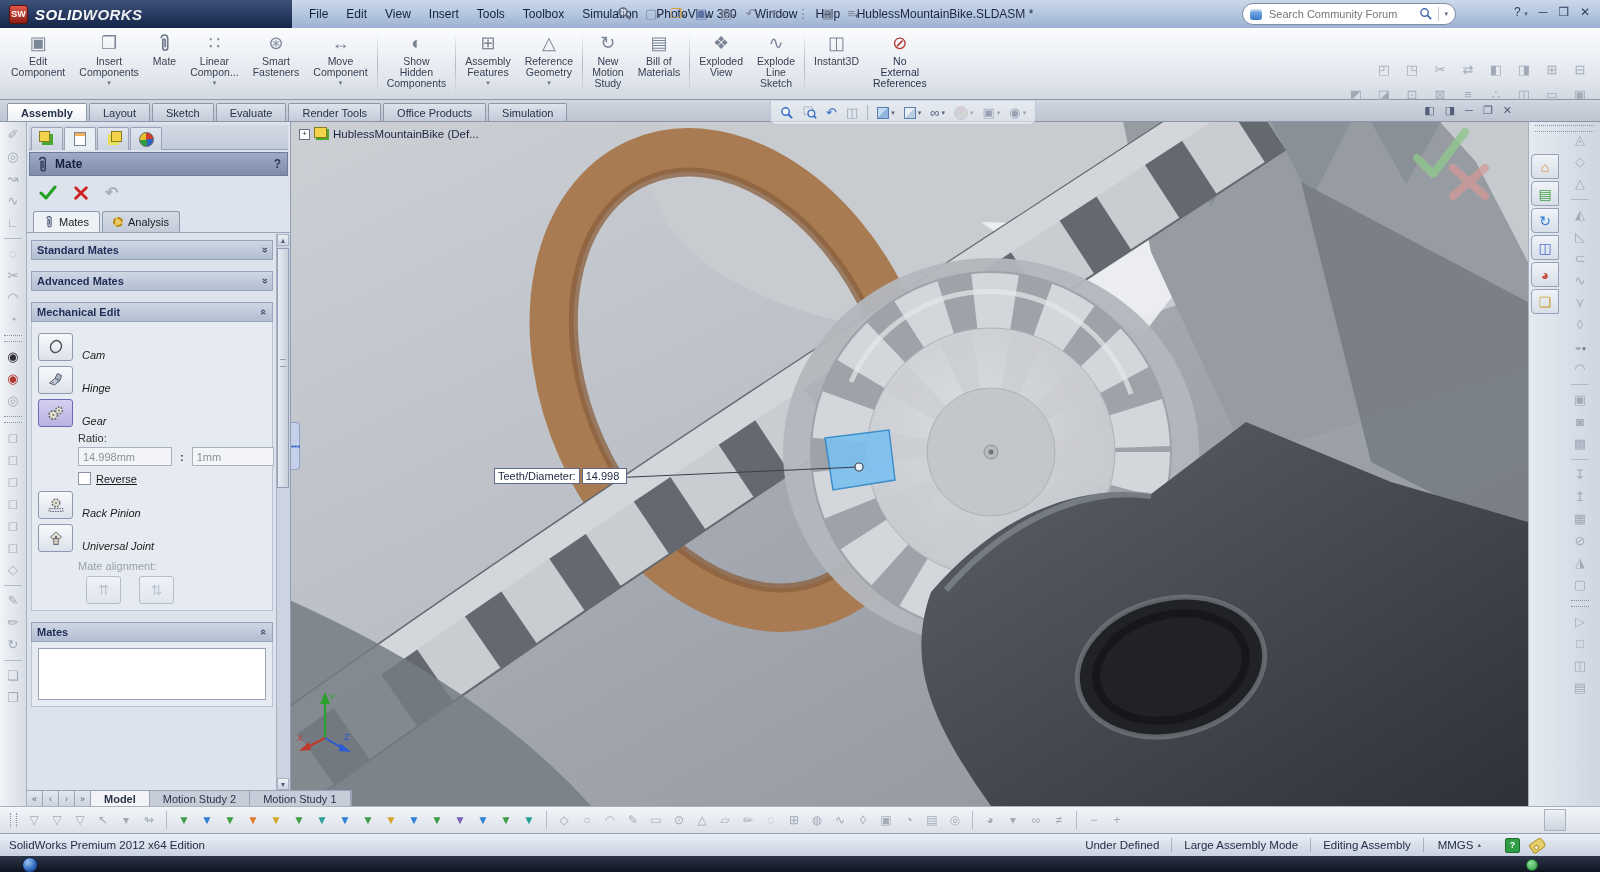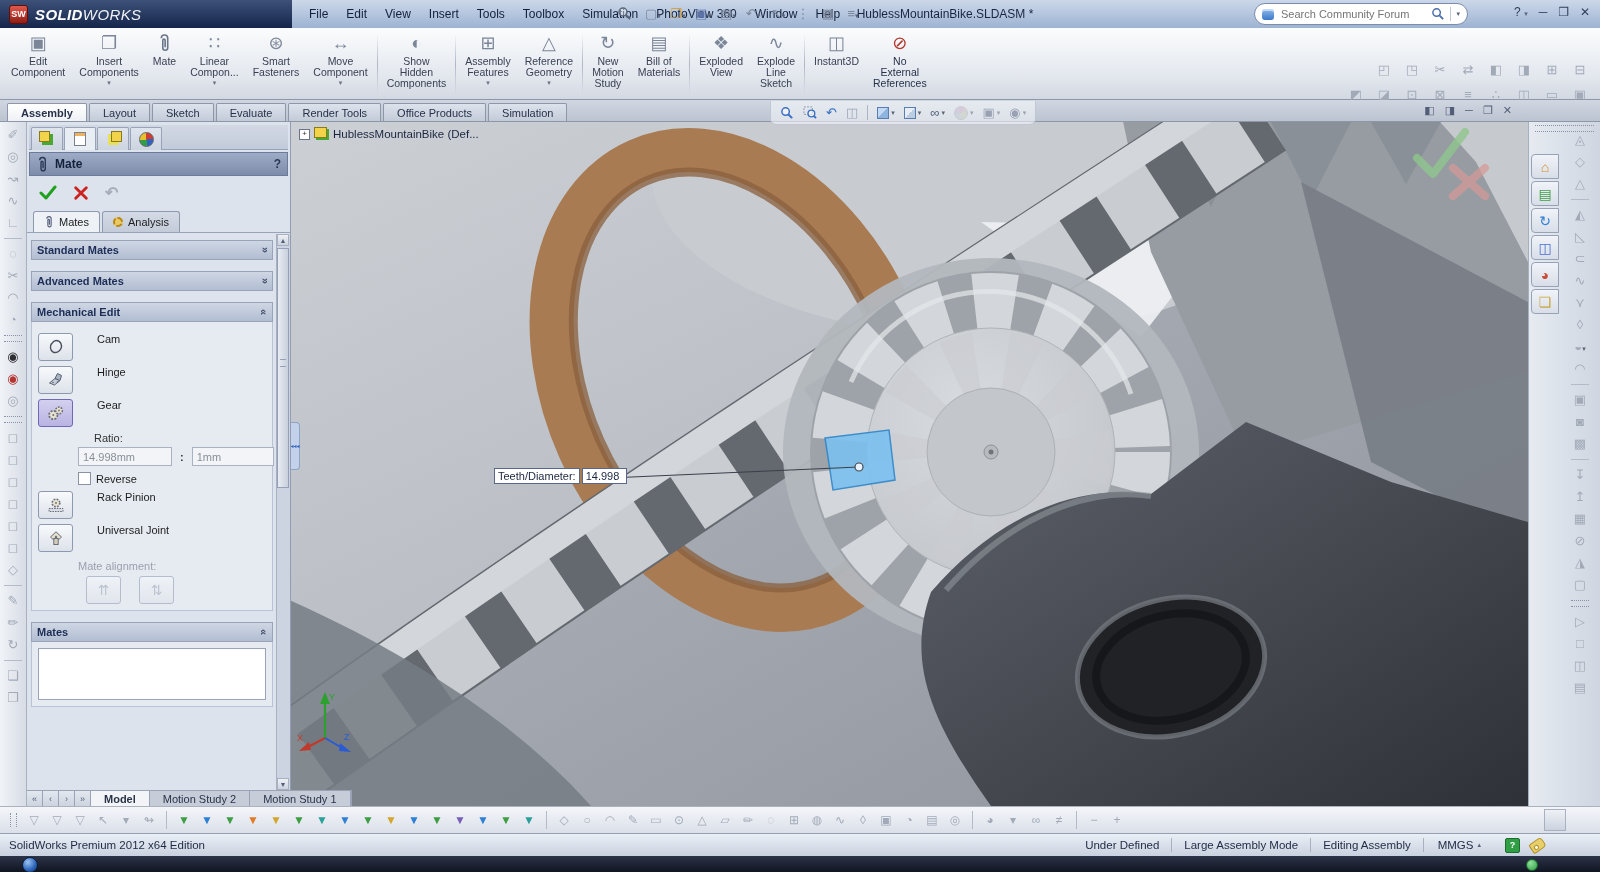--- a/index.html
+++ b/index.html
@@ -8,27 +8,27 @@
        -webkit-font-smoothing:antialiased;}
   
   .titlebar{position:absolute;left:0;top:0;width:1600px;height:28px;
     background:linear-gradient(#ccd8ea,#9db3d2);border-bottom:1px solid #6d7f9e;}
   .logo{position:absolute;left:0;top:0;width:292px;height:28px;
     background:linear-gradient(#3d5179,#15264a);display:flex;align-items:center;gap:7px;padding-left:9px;box-sizing:border-box;}
   .logo-badge{width:17px;height:17px;background:linear-gradient(#e0584b,#8f1d14);color:#fff;
     font-weight:bold;font-size:9px;display:flex;align-items:center;justify-content:center;
     border:1px solid #60100a;border-radius:3px;}
   .logo-text{color:#fff;font-style:italic;font-size:15px;letter-spacing:.4px;}
-  .logo-text .lt2{font-weight:normal;opacity:.92;}
+  .logo-text .lt2{font-weight:bold;opacity:.92;}
   .menubar{position:absolute;left:300px;top:0;height:28px;display:flex;align-items:center;}
   .menu-item{padding:3px 9px;color:#13203b;font-size:12px;cursor:default;}
   .tb-search-glass{position:absolute;left:617px;top:6px;}
   .qat{position:absolute;left:645px;top:0;height:28px;display:flex;align-items:center;gap:9px;font-size:13px;}
   .doc-title{position:absolute;left:810px;top:7px;width:270px;text-align:center;color:#1a2540;font-size:12px;}
-  .search-box{position:absolute;right:132px;top:3px;width:198px;height:20px;background:#fff;
+  .search-box{position:absolute;right:144px;top:3px;width:198px;height:20px;background:#fff;
     border:1px solid #7d8ca8;border-radius:11px;display:flex;align-items:center;gap:5px;padding:0 7px;}
   .bubble-icon{width:12px;height:11px;border-radius:3px;background:linear-gradient(#8db9ec,#3a78c8);
     box-shadow:inset 0 2px rgba(255,255,255,.5);flex:none;}
   .search-box input{border:none;outline:none;flex:1;font-size:11px;color:#6a7180;background:transparent;min-width:10px;
     font-family:"Liberation Sans",sans-serif;}
   .sb-div{width:1px;height:14px;background:#c2c9d6;}
   .caret{font-size:7px;color:#5a6478;}
   .win-btns{position:absolute;right:10px;top:5px;display:flex;gap:11px;color:#33405c;font-size:12px;align-items:center;}
   
   .ribbon{position:absolute;left:0;top:28px;width:1600px;height:72px;box-sizing:border-box;
@@ -91,34 +91,34 @@
     padding:0 5px;font-weight:bold;color:#1d2d56;font-size:11px;}
   .chev{margin-left:auto;color:#45516f;font-size:11px;font-weight:bold;display:inline-block;}
   .chev.up{transform:rotate(90deg);}
   .chev.down{transform:rotate(-90deg);}
   .grp-b{background:#e6ebf2;border:1px solid #bac3d4;border-top:none;padding:6px;}
   .msel{display:flex;gap:5px;align-items:flex-start;}
   .sel-list{flex:1;height:44px;background:#fff;border:1px solid #7aaede;display:flex;overflow:hidden;}
   .sel-bar{width:11px;background:#cfe4f7;border-right:1px solid #a8cdf0;}
   .sel-rows{flex:1;overflow:hidden;}
   .sel-row{background:#6fa8e8;color:#0b2b5e;font-size:10.5px;line-height:15px;padding:0 2px;white-space:nowrap;}
-  .mate-row{display:flex;align-items:flex-start;gap:24px;margin:5px 0;}
+  .mate-row{display:flex;align-items:flex-end;gap:9px;margin:5px 0;font-style:italic;}
   .mate-btn{width:33px;height:26px;flex:none;border:1px solid #8e99af;border-radius:3px;
     background:linear-gradient(#f7f9fb,#dde2ea);display:flex;align-items:center;justify-content:center;}
   .mate-btn.selected{background:linear-gradient(#d4d0ef,#b9b3e2);border-color:#6f68b8;}
   .mate-btn.dis{opacity:.55;}
   .mate-lbl{font-size:11px;color:#1d1d1d;}
   .ratio-blk{margin:4px 0 4px 40px;}
-  .ratio-lbl{color:#333;margin-bottom:3px;margin-left:16px;}
+  .ratio-lbl{color:#333;margin-bottom:3px;}
   .ratio-row{display:flex;align-items:center;gap:8px;}
   .ratio-row input{width:84px;height:17px;border:1px solid #aab2c2;background:#f2f4f7;color:#8a9099;
     font-size:11px;padding:0 4px;font-family:"Liberation Sans",sans-serif;}
   .ratio-row input.r2{width:72px;}
   .ratio-colon{font-weight:bold;color:#333;}
-  .chk-row{display:flex;align-items:center;gap:5px;margin:6px 0 6px 40px;color:#1d1d1d;}
+  .chk-row{display:flex;align-items:center;gap:5px;margin:6px 0 6px 40px;color:#1d1d1d;text-decoration:underline;}
   .chk{width:11px;height:11px;border:1px solid #8a93a6;background:#fff;}
   .align-lbl{margin:8px 0 4px 40px;color:#9aa1ad;}
   .align-row{display:flex;gap:18px;margin-left:48px;color:#9aa3b6;font-size:14px;}
   .mates-list{height:50px;background:#fff;border:1px solid #99a4ba;}
   .pm-scroll{position:absolute;right:0;top:112px;bottom:0;width:13px;background:#cdd4e1;border-left:1px solid #a9b1c0;}
   .pm-scroll .arr{position:absolute;left:0;width:12px;height:12px;text-align:center;font-size:7px;color:#55607a;
     line-height:12px;background:linear-gradient(#eef1f5,#ccd3e0);border:1px solid #a9b1c0;box-sizing:border-box;}
   .pm-thumb{position:absolute;left:0;top:14px;width:12px;height:240px;background:linear-gradient(90deg,#e8ecf2,#c8d0dd);
     border:1px solid #93a0b8;box-sizing:border-box;}
   .pm-thumb:after{content:"";position:absolute;left:2px;right:2px;top:110px;height:6px;

